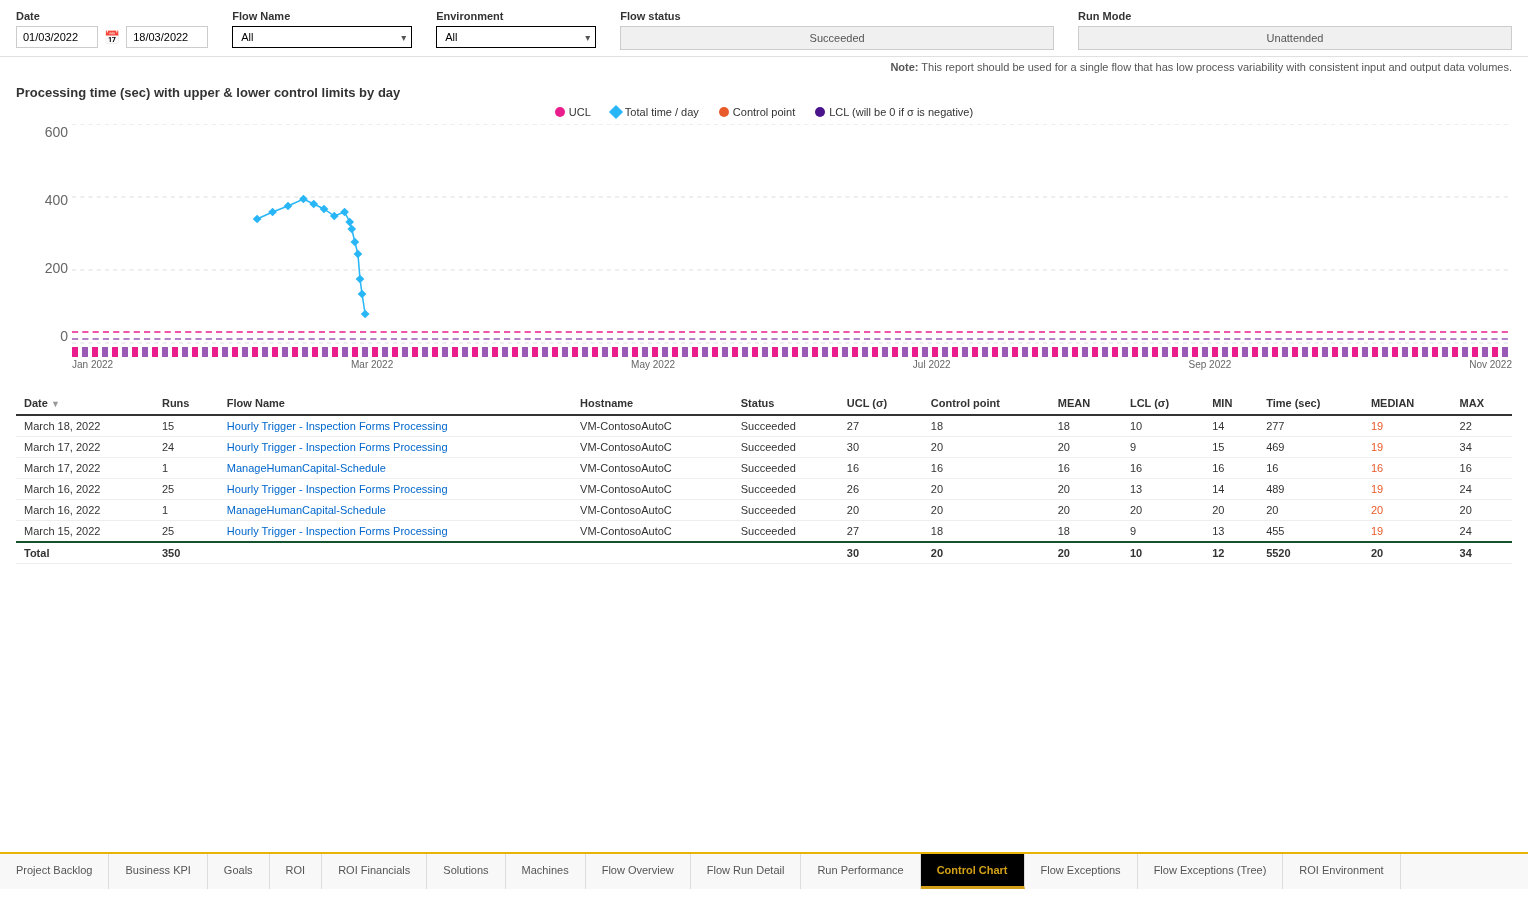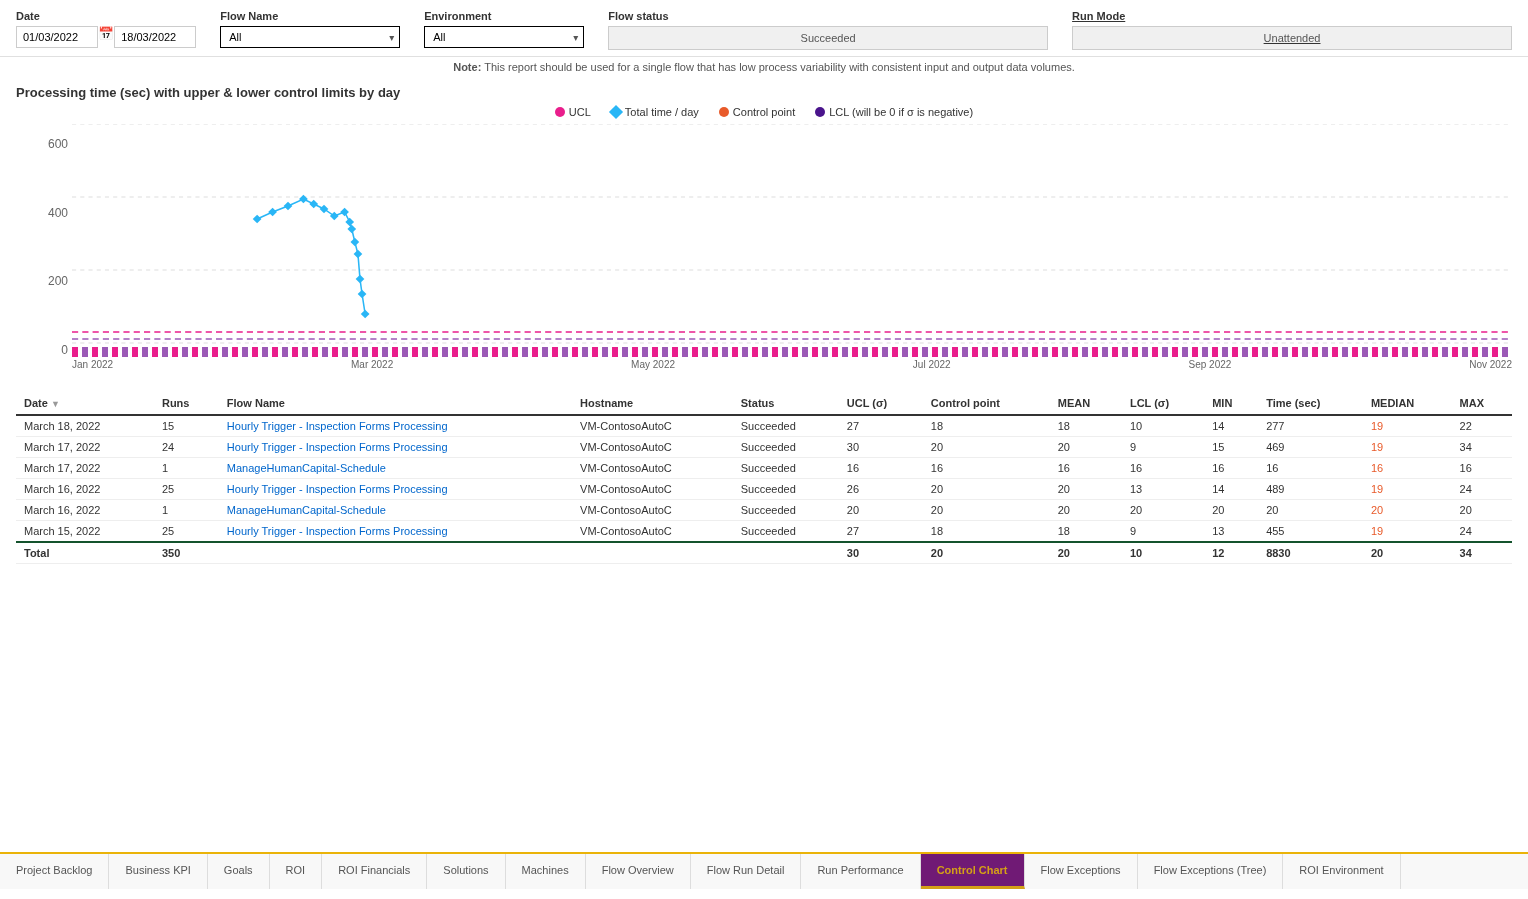--- a/index.html
+++ b/index.html
@@ -1,50 +1,50 @@
 <!DOCTYPE html>
 <html><head>
   <meta charset="utf-8">
   <style>
     * { box-sizing: border-box; margin: 0; padding: 0; }
     body { font-family: 'Segoe UI', Arial, sans-serif; font-size: 12px; background: #fff; color: #333; overflow: hidden; height: 899px; width: 1528px; }
 
     .filter-bar { display: flex; align-items: flex-start; padding: 10px 16px 6px; gap: 24px; border-bottom: 1px solid #e0e0e0; }
     .filter-group { display: flex; flex-direction: column; gap: 4px; }
     .filter-label { font-size: 11px; font-weight: 600; color: #333; }
-    .filter-row { display: flex; align-items: flex-start; }
+    .filter-row { display: flex; align-items: center; gap: 6px; }
     .date-input { border: 1px solid #ccc; padding: 4px 6px; font-size: 11px; width: 82px; background: #fff; }
     .date-icon { font-size: 13px; color: #555; cursor: pointer; }
     .select-box { border: 1px solid #000000; padding: 4px 24px 4px 8px; font-size: 11px; background: #fff; min-width: 120px; appearance: none; cursor: pointer; position: relative; }
     .select-wrapper { position: relative; display: inline-block; }
     .select-wrapper::after { content: '▾'; position: absolute; right: 6px; top: 50%; transform: translateY(-50%); font-size: 10px; color: #555; pointer-events: none; }
     .status-btn { border: 1px solid #ccc; padding: 5px 20px; font-size: 11px; background: #f0f0f0; color: #555; cursor: pointer; min-width: 150px; text-align: center; }
 
-    .note-bar { text-align: center; padding: 4px 16px; font-size: 11px; color: #555; }
+    .note-bar { text-align: right; padding: 4px 16px; font-size: 11px; color: #555; }
     .note-bar b { font-weight: 600; }
 
     .chart-section { padding: 8px 16px 4px; }
     .chart-title { font-size: 13px; font-weight: 700; margin-bottom: 6px; }
 
     .legend { display: flex; align-items: flex-end; justify-content: center; gap: 20px; margin-bottom: 6px; font-size: 11px; }
     .legend-item { display: flex; align-items: center; gap: 4px; }
     .legend-dot { width: 10px; height: 10px; border-radius: 50%; }
 
     .data-table { width: 100%; border-collapse: collapse; font-size: 11px; }
     .data-table th { text-align: left; font-weight: 700; padding: 5px 8px; border-bottom: 2px solid #333; white-space: nowrap; cursor: pointer; }
     .data-table th .sort-icon { font-size: 9px; color: #999; }
     .data-table td { padding: 4px 8px; border-bottom: 1px solid #eee; vertical-align: top; }
     .data-table .link-cell { color: #0066cc; cursor: pointer; }
     .total-row td { font-weight: 700; border-top: 2px solid #14532d; }
 
     .table-container { height: 330px; overflow-y: auto; padding: 0 16px; position: relative; }
 
     .tab-bar { display: flex; border-top: 2px solid #eab308; background: #f8f8f8; overflow-x: auto; }
     .tab-item { padding: 10px 16px; font-size: 11px; cursor: pointer; white-space: nowrap; color: #555; border-right: 1px solid #ddd; flex-shrink: 0; }
-    .tab-item.active { color: #d4a017; font-weight: 600; border-bottom: 3px solid #d4a017; background: #701a75; }
+    .tab-item.active { color: #d4a017; font-weight: 600; border-bottom: 3px solid #d4a017; background: #000000; }
 
     .main-content { height: calc(899px - 80px - 44px); overflow: hidden; }
   </style>
 </head>
 <body>
 
 <div class="filter-bar">
   <div class="filter-group">
     <span class="filter-label">Date</span>
     <div class="filter-row">
@@ -70,21 +70,21 @@
         <option>All</option>
       </select>
     </div>
   </div>
 
   <div class="filter-group" style="flex:1;">
     <span class="filter-label">Flow status</span>
     <button class="status-btn" style="width:100%; min-width:300px;">Succeeded</button>
   </div>
 
-  <div class="filter-group" style="flex:1;text-decoration:underline;">
+  <div class="filter-group" style="flex:1;">
     <span class="filter-label">Run Mode</span>
     <button class="status-btn" style="width:100%;">Unattended</button>
   </div>
 </div>
 
 <div class="note-bar">
   <b>Note:</b>
   <span>This report should be used for a single flow that has low process variability with consistent input and output data volumes.</span>
 </div>
 
@@ -107,21 +107,21 @@
         <span>Control point</span>
       </div>
       <div class="legend-item">
         <span class="legend-dot" style="background:#4a148c;"></span>
         <span>LCL (will be 0 if σ is negative)</span>
       </div>
     </div>
 
     <div style="position:relative; margin-left:16px;">
 
-      <div style="position:absolute; left:0; top:13px; height:220px; display:flex; flex-direction:column; justify-content:space-between; text-align:right; font-size:12px; color:#666; width:36px;">
+      <div style="position:absolute; left:0; top:0; height:220px; display:flex; flex-direction:column; justify-content:space-between; text-align:right; font-size:14px; color:#666; width:36px;">
         <span>600</span>
         <span>400</span>
         <span>200</span>
         <span>0</span>
       </div>
 
       <div style="margin-left:40px; position:relative;">
         <svg width="100%" height="220" viewBox="0 0 1400 220" preserveAspectRatio="none">
 
           <line x1="0" y1="0" x2="1400" y2="0" stroke="#ddd" stroke-dasharray="4,4" stroke-width="1"></line>
@@ -282,21 +282,21 @@
   <td><b>Total</b></td>
   <td><b>350</b></td>
   <td></td>
   <td></td>
   <td></td>
   <td><b>30</b></td>
   <td><b>20</b></td>
   <td><b>20</b></td>
   <td><b>10</b></td>
   <td><b>12</b></td>
-  <td><b>8830</b></td>
+  <td><b>5520</b></td>
   <td><b>20</b></td>
   <td><b>34</b></td>
 </tr>
         </tbody>
     </table>
   </div>
 </div>
 
 <div class="tab-bar" id="tab-bar">
     <div class="tab-item">Project Backlog</div>

